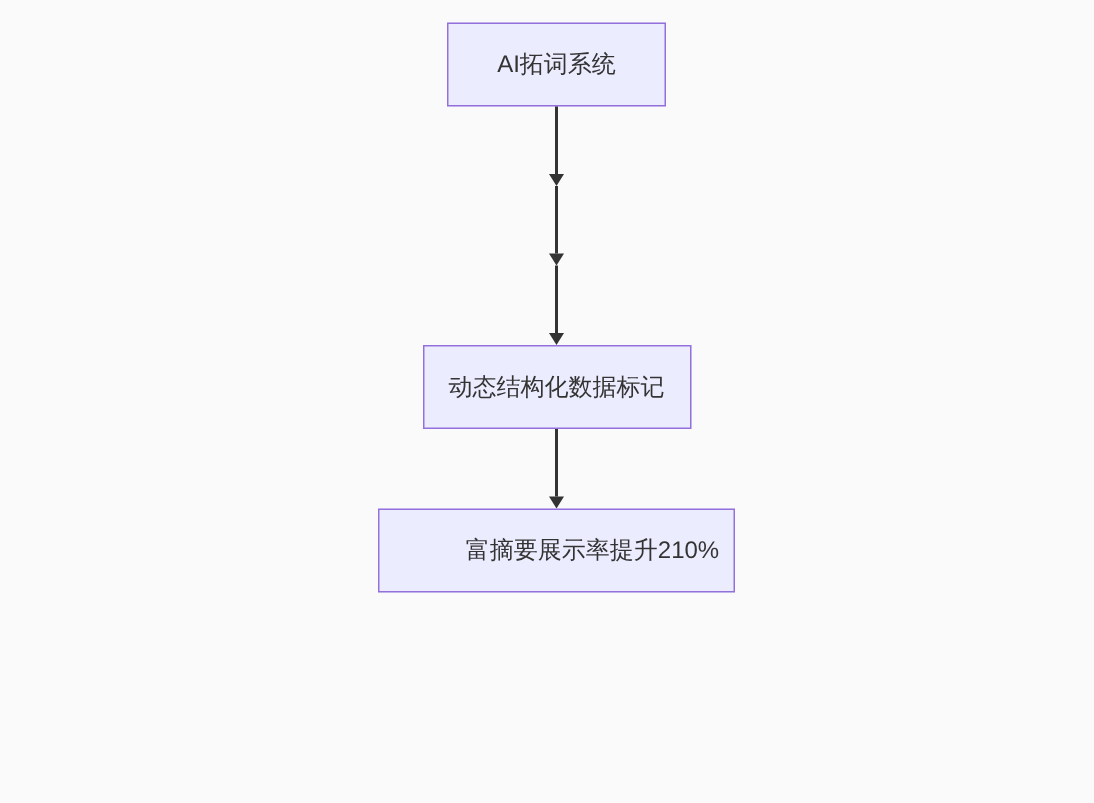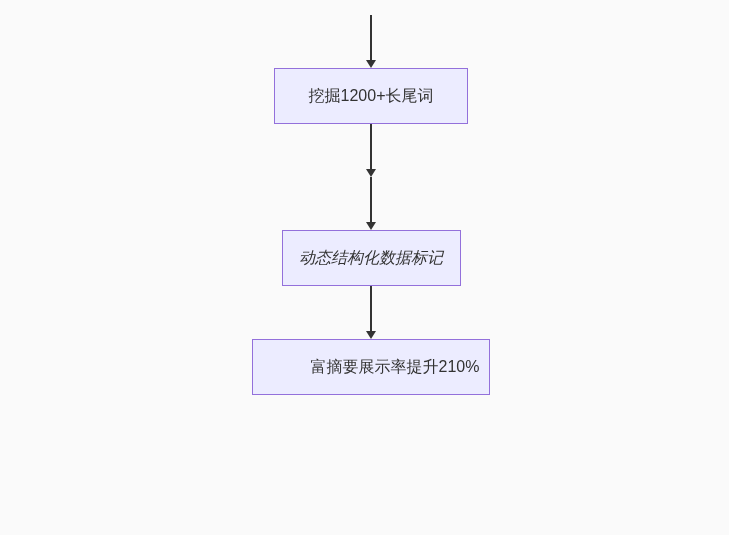--- a/index.html
+++ b/index.html
@@ -33,21 +33,21 @@
     display: flex;
     align-items: center;
     justify-content: center;
     text-align: center;
     white-space: nowrap;
   }
   
   .node.n0 { width: 146px; }
   .node.n1 { width: 194px; }
   .node.n2 { width: 221px; }
-  .node.n3 { width: 179px; font-style: italic; }
+  .node.n3 { width: 179px; }
   .node.n4 { width: 238px; padding-left: 48px; }
   .edge {
     height: 53px;
     display: flex;
     flex-direction: column;
     align-items: center;
   }
   .edge .shaft {
     width: 2px;
     flex: 1 1 auto;
@@ -59,27 +59,27 @@
     border-left: 5px solid transparent;
     border-right: 5px solid transparent;
     border-top: 8px solid #333333;
   }
 </style>
 </head>
 <body>
 
 <div class="flow-column">
 
+  <div class="node n0">AI拓词系统</div>
 
   <div class="edge">
     <div class="shaft"></div>
     <div class="head"></div>
   </div>
 
-  <div class="node n1">挖掘1200+长尾词</div>
 
   <div class="edge">
     <div class="shaft"></div>
     <div class="head"></div>
   </div>
 
 
   <div class="edge">
     <div class="shaft"></div>
     <div class="head"></div>

